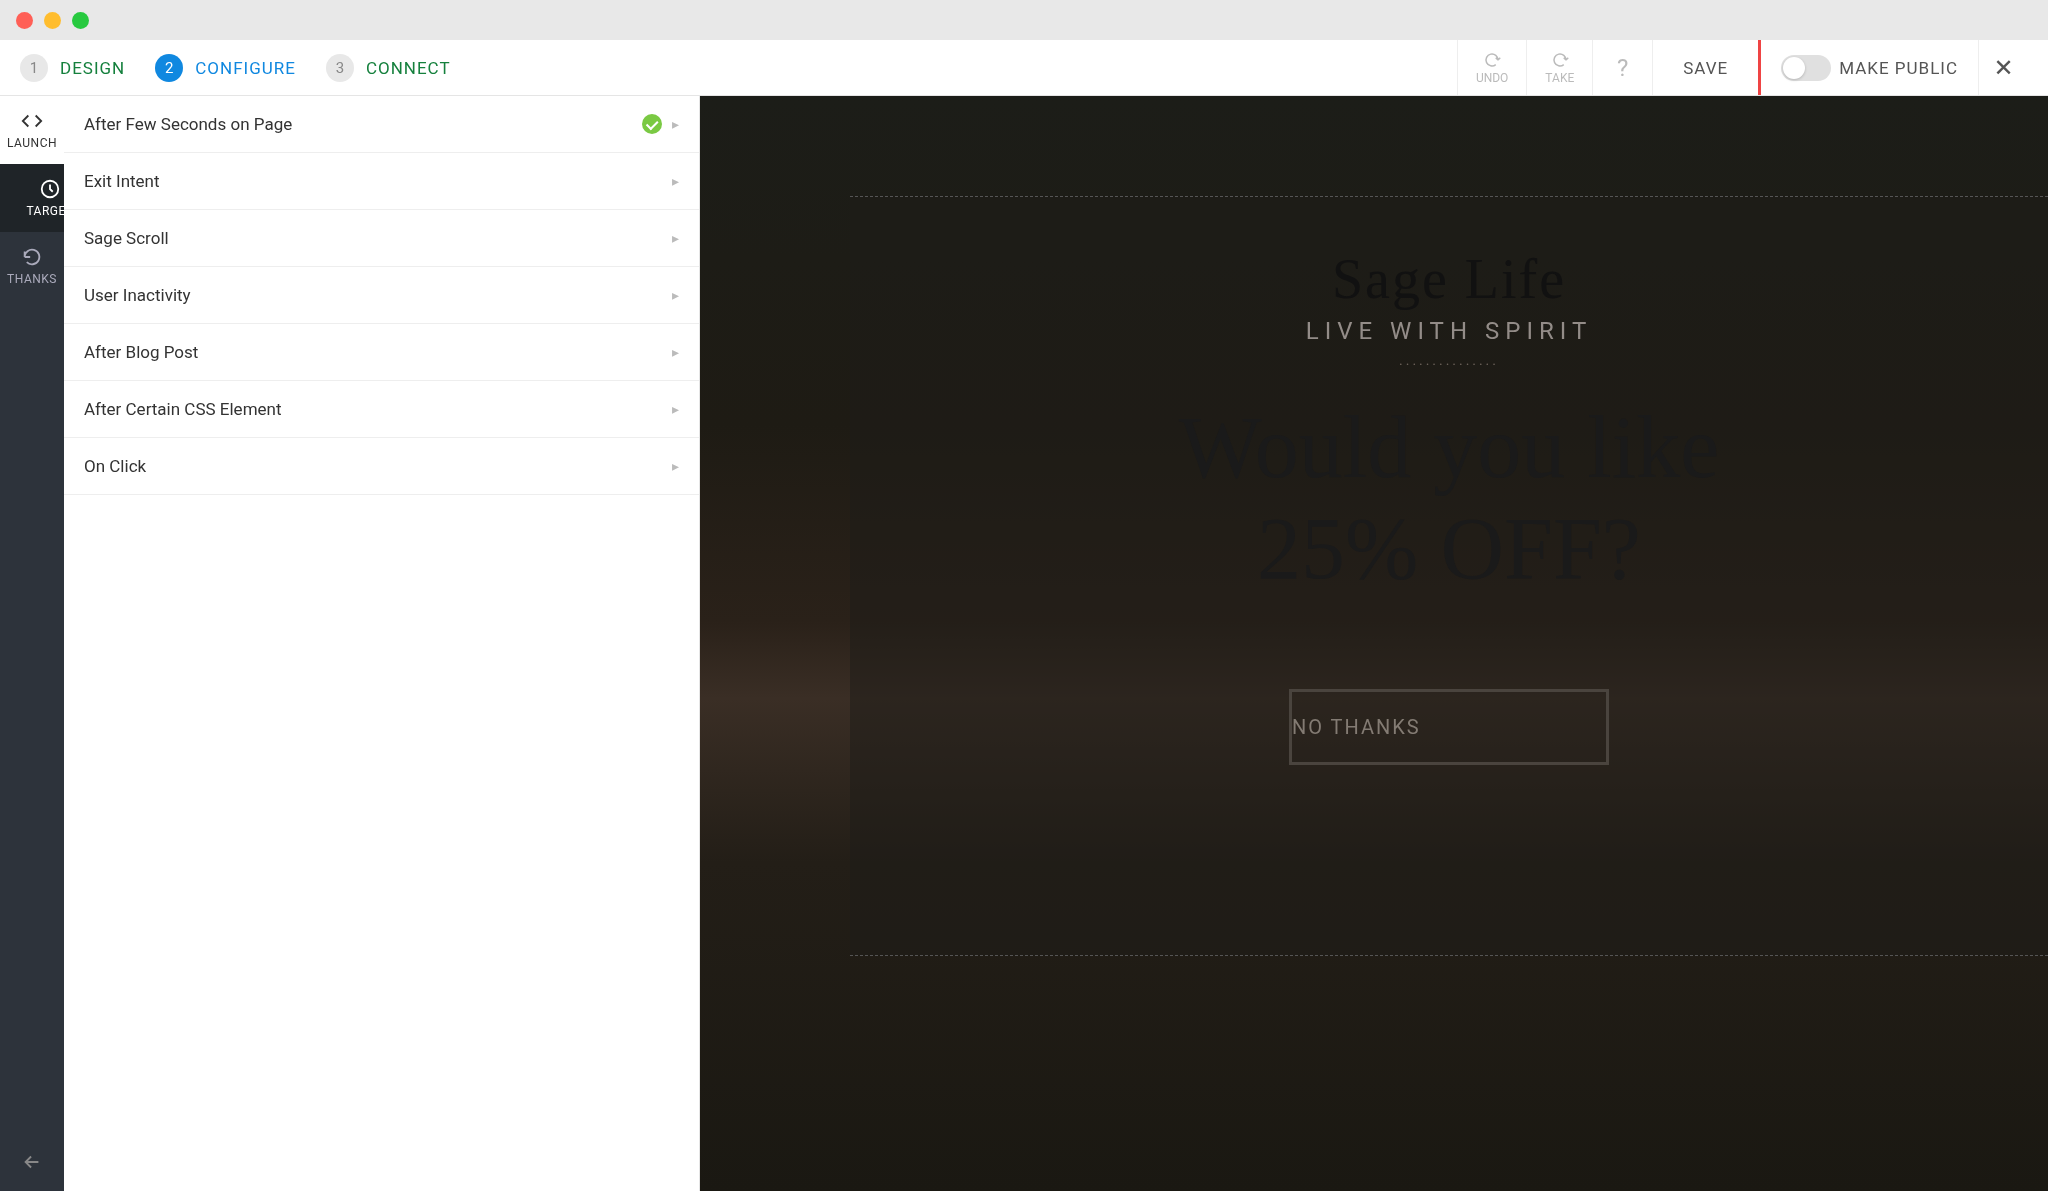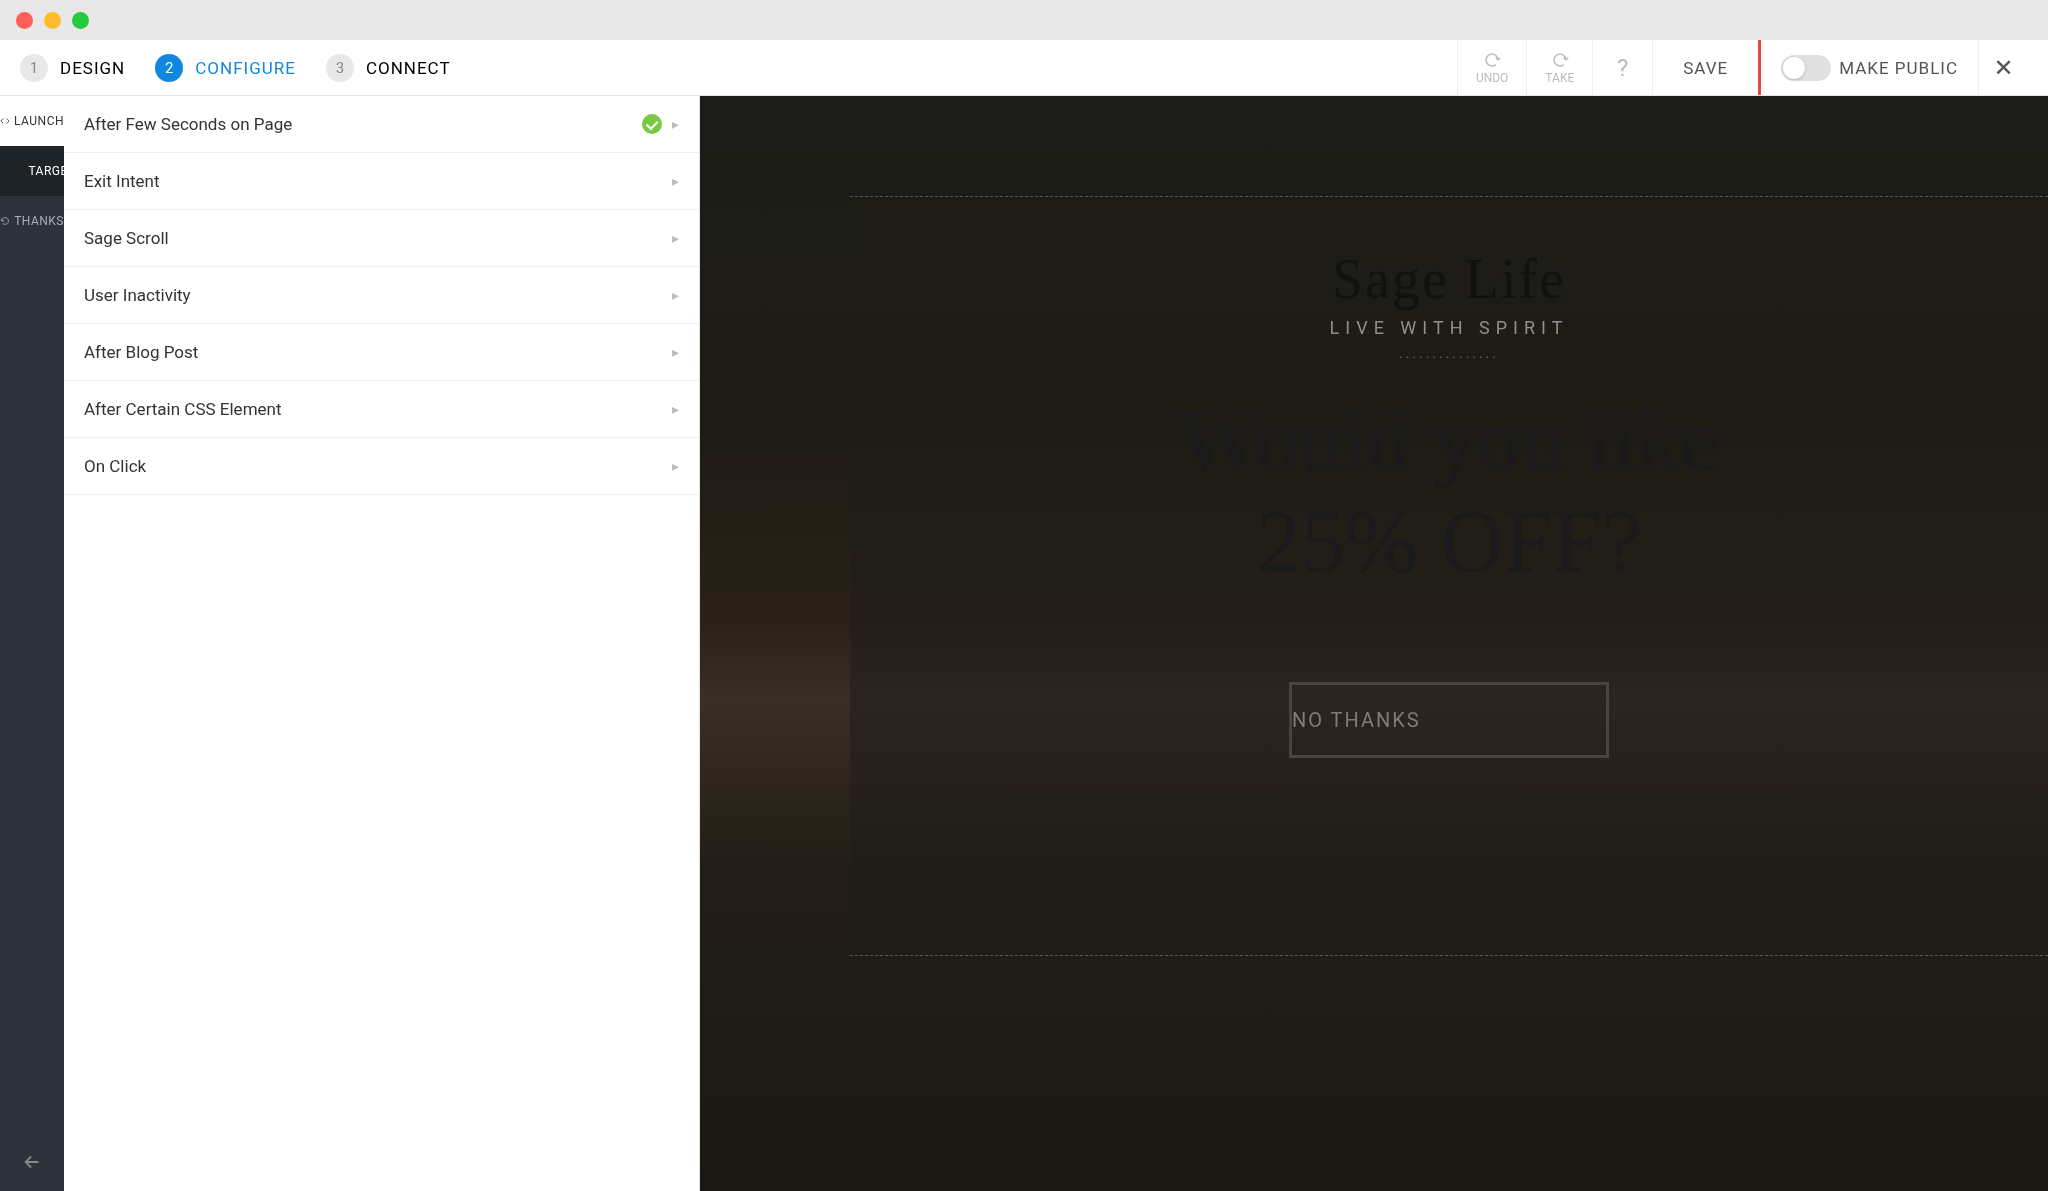--- a/index.html
+++ b/index.html
@@ -10,57 +10,57 @@
     .tl-dot { width: 17px; height: 17px; border-radius: 50%; }
     .dot-red { background: #ff5f56; }
     .dot-yellow { background: #ffbd2e; }
     .dot-green { background: #27c93f; }
 
     .topbar { height: 56px; background: #fff; border-bottom: 1px solid #e5e5e5; display: flex; align-items: center; padding: 0 20px; }
     .steps { display: flex; align-items: center; gap: 30px; }
     .step { display: flex; align-items: center; gap: 12px; cursor: pointer; }
     .step-num { width: 28px; height: 28px; border-radius: 50%; background: #e8e8e8; color: #888; display: flex; align-items: center; justify-content: center; font-size: 15px; }
     .step-num.active { background: #1088e0; color: #fff; }
-    .step-label { font-size: 17px; letter-spacing: 1px; color: #000000; }
+    .step-label { font-size: 17px; letter-spacing: 1px; color: #15803d; }
     .step-label.active { color: #1088e0; }
 
     .top-right { margin-left: auto; display: flex; align-items: center; height: 100%; }
     .top-btn { display: flex; flex-direction: column; align-items: center; justify-content: center; height: 100%; padding: 8px 18px; border-left: 1px solid #eee; color: #bbb; font-size: 12px; cursor: pointer; }
     .top-btn svg { margin-bottom: 2px; }
     .help-btn { width: 60px; display: flex; align-items: center; justify-content: center; height: 100%; border-left: 1px solid #eee; color: #bbb; font-size: 24px; cursor: pointer; }
     .save-btn { padding: 0 30px; height: 100%; display: flex; align-items: center; border-left: 1px solid #eee; font-size: 17px; letter-spacing: 1px; color: #555; cursor: pointer; }
     .publish { display: flex; align-items: center; gap: 8px; padding: 0 20px; height: 100%; border-left: 3px solid #ef4444; }
     .toggle { width: 50px; height: 26px; background: #e0e0e0; border-radius: 30px; position: relative; cursor: pointer; }
     .toggle-knob { position: absolute; width: 22px; height: 22px; background: #fff; border-radius: 50%; top: 2px; left: 2px; box-shadow: 0 1px 3px rgba(0,0,0,0.2); }
     .publish-label { font-size: 17px; letter-spacing: 1px; color: #555; }
     .close-btn { width: 50px; height: 100%; display: flex; align-items: center; justify-content: center; border-left: 1px solid #eee; font-size: 24px; color: #555; cursor: pointer; }
 
     .body { flex: 1; display: flex; position: relative; }
 
     .sidebar { width: 64px; background: #2d333b; display: flex; flex-direction: column; height: 100%; }
-    .side-item { display: flex; flex-direction: row; align-items: center; justify-content: center; padding: 14px 0; color: #aab; font-size: 12px; letter-spacing: 0.5px; cursor: pointer; gap: 4px; }
+    .side-item { display: flex; flex-direction: column; align-items: center; justify-content: center; padding: 14px 0; color: #aab; font-size: 12px; letter-spacing: 0.5px; cursor: pointer; gap: 4px; }
     .side-item svg { }
     .side-item.light { background: #fff; color: #333; }
     .side-item.active { background: #1f2428; color: #fff; padding-left: 36px; }
     .side-spacer { flex: 1; }
     .side-back { padding: 18px 0; display: flex; justify-content: center; color: #888; cursor: pointer; }
 
     .panel { width: 636px; background: #fff; border-right: 1px solid #e5e5e5; overflow-y: auto; }
     .trigger-row { display: flex; align-items: center; justify-content: space-between; padding: 18px 20px; border-bottom: 1px solid #eee; cursor: pointer; }
     .trigger-label { font-size: 17px; color: #333; }
     .trigger-right { display: flex; align-items: center; gap: 10px; }
     .check-badge { width: 20px; height: 20px; border-radius: 50%; background: #7ac943; display: flex; align-items: center; justify-content: center; }
     .check-badge::after { content: ""; width: 5px; height: 9px; border: solid #fff; border-width: 0 2px 2px 0; transform: rotate(45deg) translateY(-1px); }
     .chev { color: #bbb; font-size: 14px; }
 
     .preview { flex: 1; position: relative; background: #0e0f0d; overflow: hidden; }
     .bg-layer { position: absolute; inset: 0; background: linear-gradient(180deg, #1c1d18 0%, #1e1b14 30%, #2a2119 48%, #3a2e25 55%, #231e17 70%, #1a1812 100%); }
     .overlay-panel { position: absolute; left: 150px; right: 0; top: 100px; height: 760px; border-top: 1px dashed #555; border-bottom: 1px dashed #555; background: rgba(30,27,23,0.5); display: flex; flex-direction: column; align-items: center; padding-top: 50px; }
     .logo { font-family: 'Brush Script MT', cursive; font-size: 56px; color: #111; letter-spacing: 2px; font-weight: 400; }
-    .tagline { font-size: 18px; letter-spacing: 6px; color: #938c88; margin-top: 6px; text-align: right; }
+    .tagline { font-size: 24px; letter-spacing: 6px; color: #938c88; margin-top: 6px; text-align: right; }
     .dotline { margin-top: 12px; color: #6e645c; letter-spacing: 3px; font-size: 14px; }
     .headline { font-family: Georgia, 'Times New Roman', serif; font-size: 88px; line-height: 1.15; color: #1a1a1a; text-align: center; margin-top: 24px; }
     .cta-row { display: flex; gap: 20px; margin-top: 90px; }
     .cta-btn { width: 320px; height: 76px; display: flex; align-items: center; justify-content: flex-start; font-size: 20px; letter-spacing: 2px; cursor: pointer; }
     .cta-no { border: 3px solid #4a443e; color: #837b73; background: transparent; }
     .cta-yes { background: #2d2822; color: #8a8179; }
 
   </style>
 </head>
 <body>

